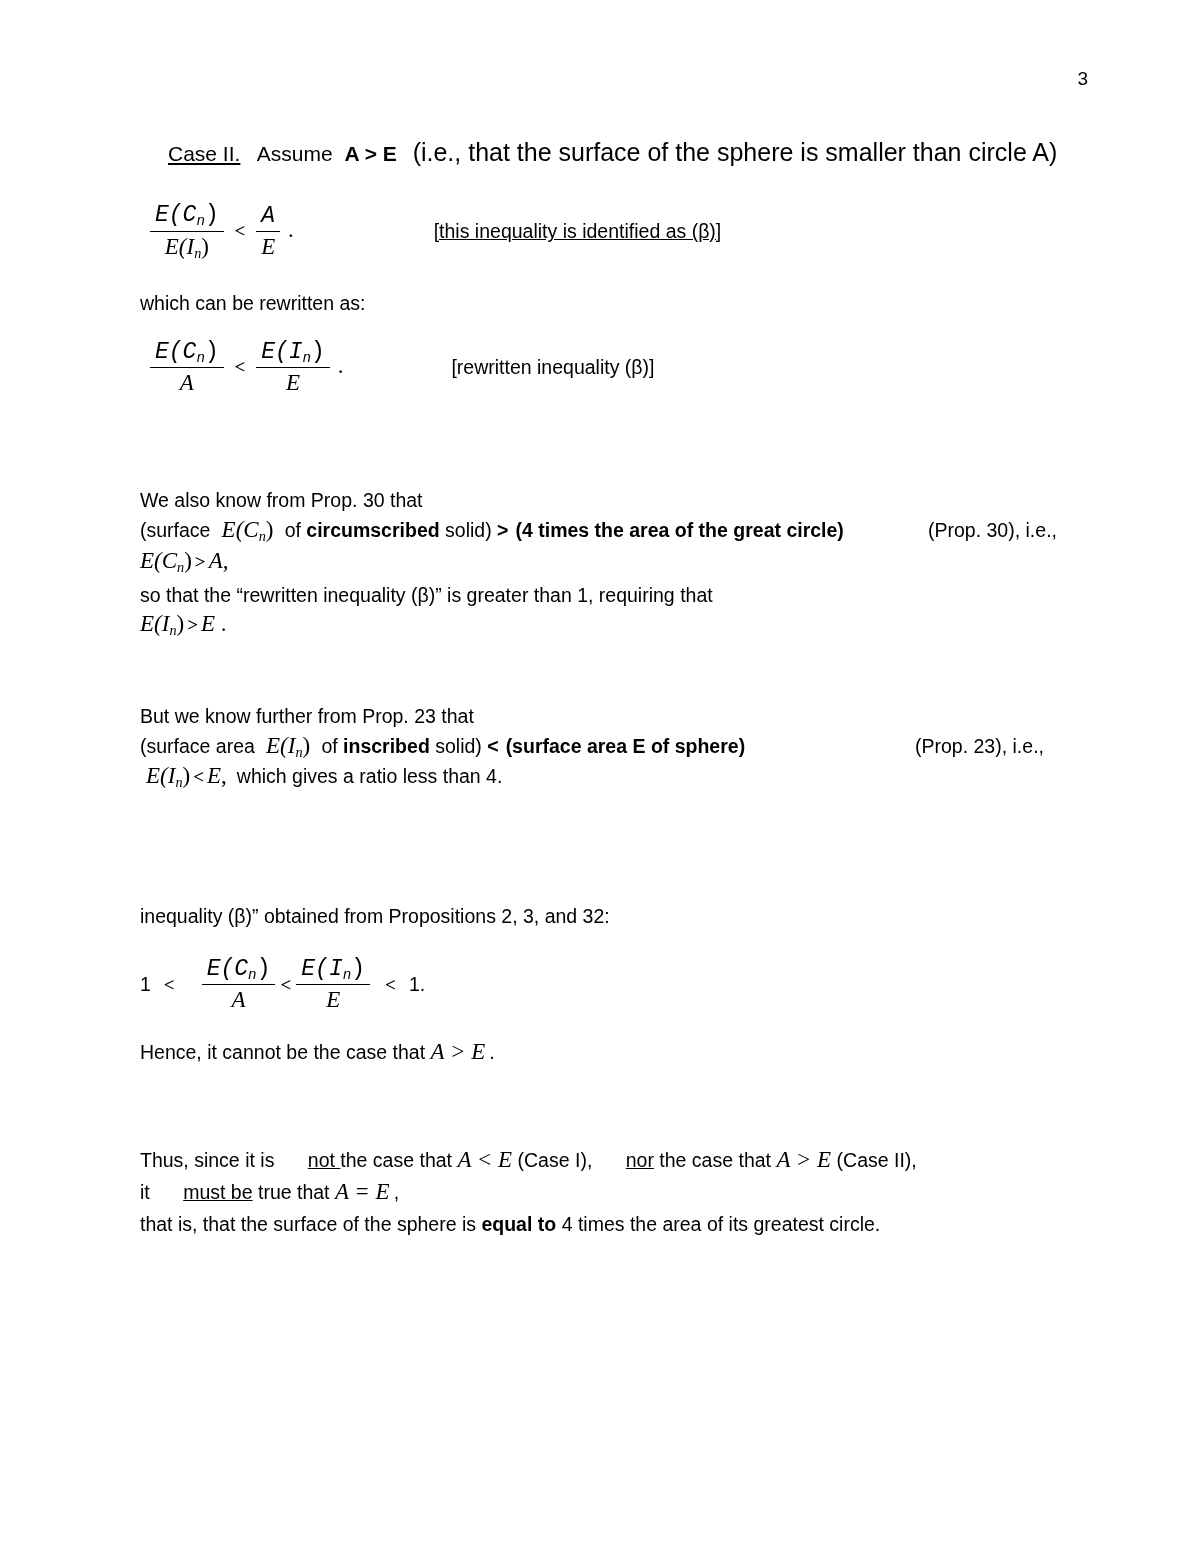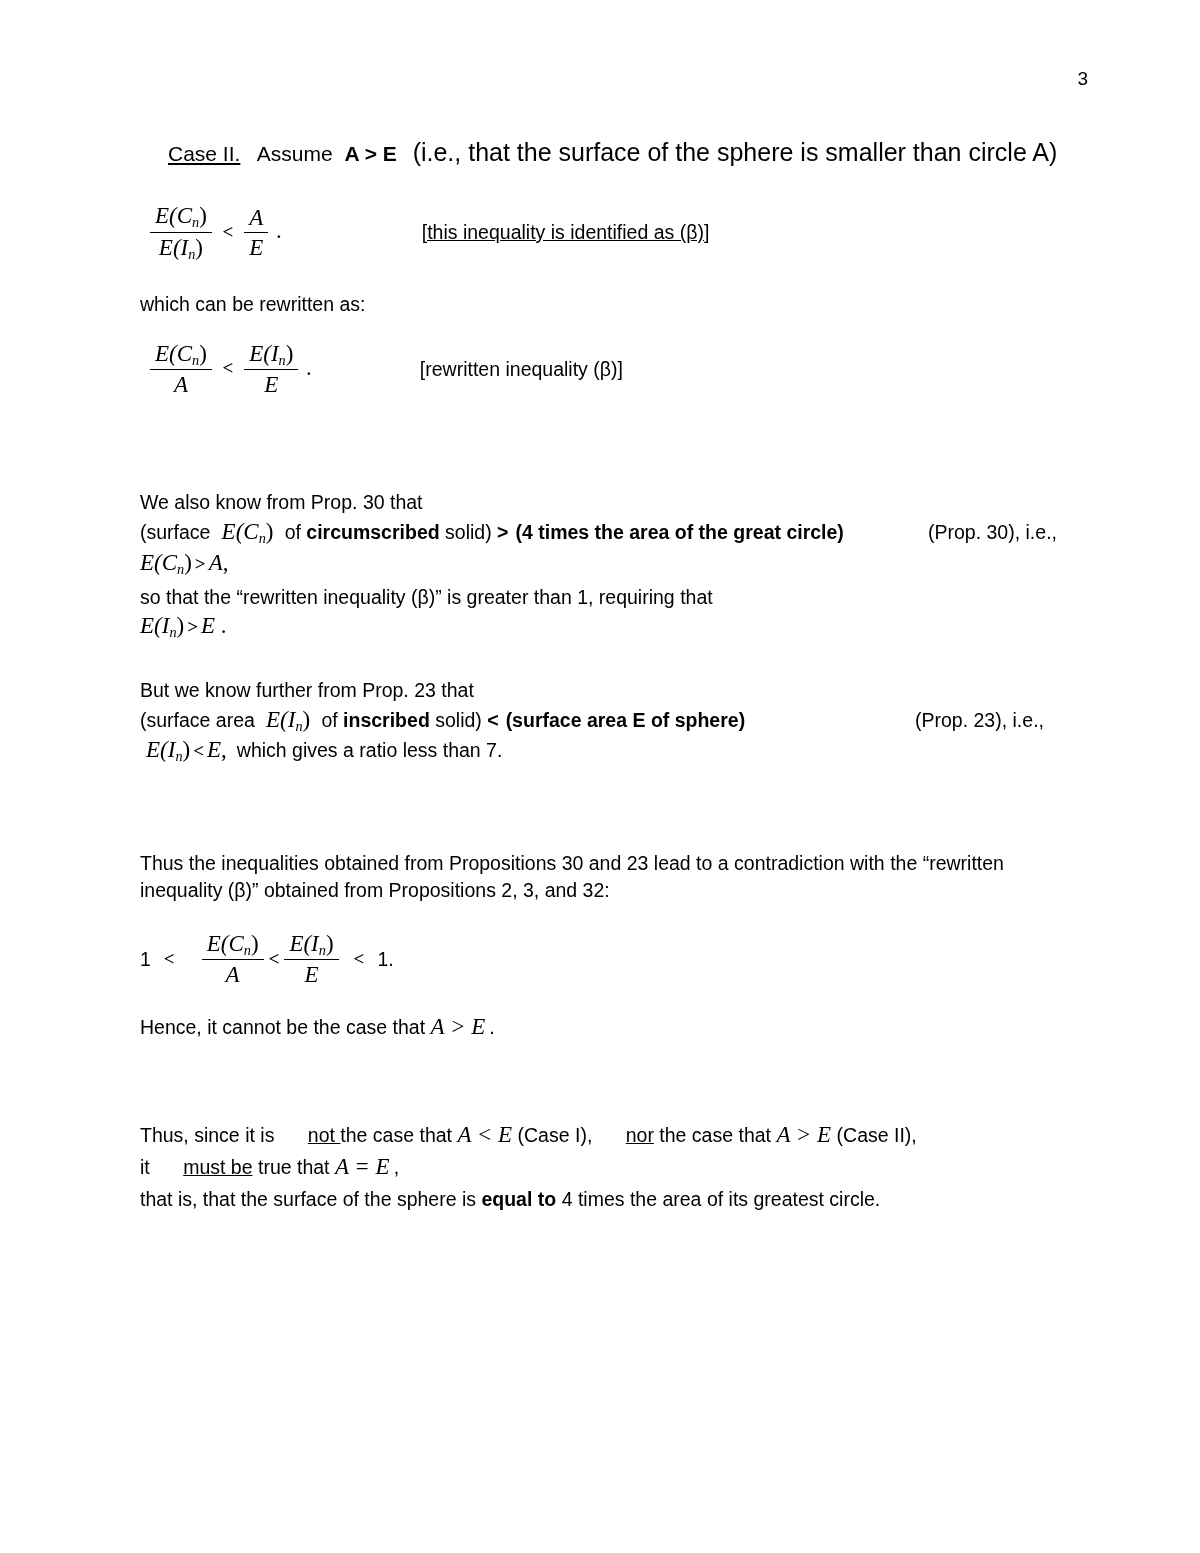--- a/index.html
+++ b/index.html
@@ -94,20 +94,21 @@
     font-style: italic;
     font-size: 23px;
     line-height: 1.18;
     margin: 0 2px;
   }
   .frac > .num {
     display: block;
     padding: 0 5px 1px 5px;
     border-bottom: 1.6px solid #000;
     white-space: nowrap;
+    font-family: Liberation Mono, monospace;
   }
   .frac > .den {
     display: block;
     padding: 1px 5px 0 5px;
     white-space: nowrap;
   }
 
   .eqrow {
     display: flex;
     align-items: flex-start;
@@ -186,34 +187,34 @@
         <span>E(C</span><sub>n</sub><span class="punc">)</span><span class="op">&gt;</span><span>A</span><span class="punc">,</span>
       </div>
 
       <div class="para">so that the “rewritten inequality (β)” is greater than 1, requiring that</div>
 
       <div class="math" style="line-height:30px;">
         <span>E(I</span><sub>n</sub><span class="punc">)</span><span class="op">&gt;</span><span>E</span> <span class="punc">.</span>
       </div>
     </div>
 
-    <div style="margin-top:30px;">
+    <div style="margin-top:58px;">
       <div class="para">But we know further from Prop. 23 that</div>
 
       <div class="para" style="line-height:32px; position:relative;">
         <span>(surface area </span><span class="imath">&nbsp;<span>E(I</span><sub style="font-size:0.62em; vertical-align:-0.28em;">n</sub><span style="font-style:normal;">)</span>&nbsp;</span><span> of </span><span class="b">inscribed</span><span> solid)  </span><span class="b">&lt;</span><span class="b" style="margin-left:7px;">(surface area E of sphere)</span><span style="position:absolute; left:775px;">(Prop. 23), i.e.,</span>
       </div>
 
       <div style="line-height:32px; margin-left:6px;">
-        <span class="imath"><span>E(I</span><sub style="font-size:0.62em; vertical-align:-0.28em;">n</sub><span style="font-style:normal;">)</span><span style="font-style:normal; font-weight:bold; font-size:19px; padding:0 3px;">&lt;</span><span>E</span><span style="font-style:normal;">,</span></span><span class="para" style="margin-left:10px;">which gives a ratio less than 7.</span>
+        <span class="imath"><span>E(I</span><sub style="font-size:0.62em; vertical-align:-0.28em;">n</sub><span style="font-style:normal;">)</span><span style="font-style:normal; font-weight:bold; font-size:19px; padding:0 3px;">&lt;</span><span>E</span><span style="font-style:normal;">,</span></span><span class="para" style="margin-left:10px;">which gives a ratio less than 4.</span>
       </div>
     </div>
 
     <div class="para" style="margin-top:82px;">
-      <span>Thus the inequalities obtained from Propositions 30 and 23 lead to a contradiction with the “rewritten</span><br>
+      <br>
       <span>inequality (β)” obtained from Propositions 2, 3, and 32:</span>
     </div>
 
     <div class="math" style="margin-top:26px; display:flex; align-items:center;">
       <span style="font-style:normal; font-family:'Liberation Sans',sans-serif; font-size:19.5px;">1</span>
       <span class="op" style="margin:0 10px;">&lt;</span>
       <span class="frac" style="margin-left:14px;">
         <span class="num"><span>E(C</span><sub>n</sub><span class="punc">)</span></span>
         <span class="den">A</span>
       </span>

